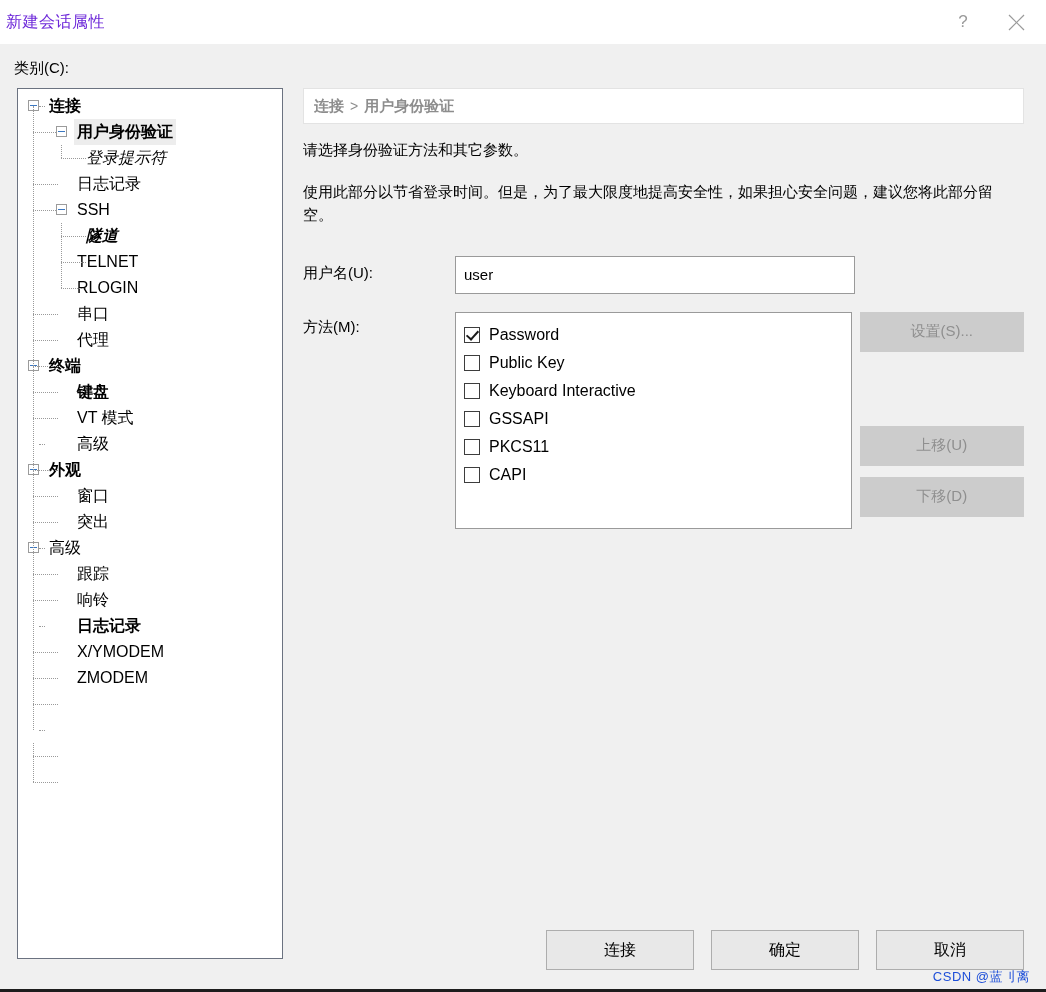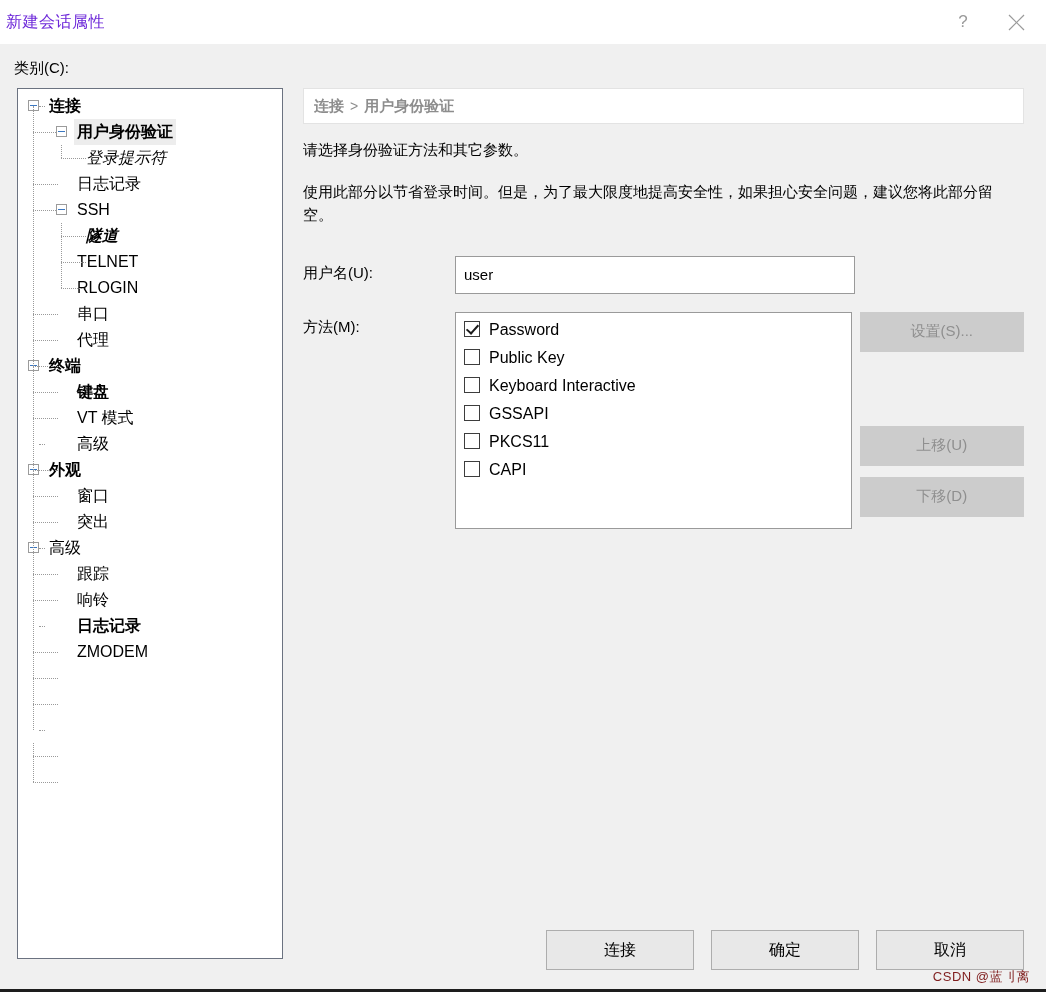--- a/index.html
+++ b/index.html
@@ -218,21 +218,21 @@
   #method-list {
     width: 400px;
     height: 217px;
     background: #ffffff;
     border: 1px solid #9a9a9a;
     box-sizing: border-box;
     padding: 8px 0 0 8px;
   }
   .mitem {
     display: flex;
-    align-items: flex-start;
+    align-items: center;
     height: 28px;
     font-size: 16px;
     cursor: default;
   }
   .cbx {
     width: 16px; height: 16px;
     border: 1px solid #3d3d3d;
     background: #fff;
     box-sizing: border-box;
     margin-right: 9px;
@@ -293,21 +293,21 @@
     align-items: center;
     justify-content: center;
     box-sizing: border-box;
     cursor: default;
   }
 
   #watermark {
     position: absolute;
     right: 16px; bottom: 6px;
     font-size: 13px;
-    color: #7f1d1d;
+    color: #1d4ed8;
     letter-spacing: .5px;
     user-select: none;
   }
   #bottom-edge {
     position: absolute; left:0; right:0; bottom:0; height: 3px;
     background: #1d1d1d;
   }
 </style>
 </head>
 <body>
@@ -349,20 +349,21 @@
         <div class="tnode lv1 bold"><span class="tlabel">键盘</span></div>
         <div class="tnode lv1"><span class="tlabel">VT 模式</span></div>
         <div class="tnode lv1"><span class="tlabel">高级</span></div>
         <div class="tnode lv0 bold"><span class="exp" style="left: 10px;"></span><span class="tlabel">外观</span></div>
         <div class="tnode lv1"><span class="tlabel">窗口</span></div>
         <div class="tnode lv1"><span class="tlabel">突出</span></div>
         <div class="tnode lv0"><span class="exp" style="left: 10px;"></span><span class="tlabel">高级</span></div>
         <div class="tnode lv1"><span class="tlabel">跟踪</span></div>
         <div class="tnode lv1"><span class="tlabel">响铃</span></div>
         <div class="tnode lv1 bold"><span class="tlabel">日志记录</span></div>
+        <div class="tnode lv1"><span class="tlabel">X/YMODEM</span></div>
         <div class="tnode lv1"><span class="tlabel">ZMODEM</span></div>
         <div class="hline" style="left: 21px; width: 6px; top: 17px;"></div>
         <div class="hline" style="left: 15px; width: 23px; top: 43px;"></div>
         <div class="hline" style="left: 43px; width: 25px; top: 69px;"></div>
         <div class="hline" style="left: 15px; width: 25px; top: 95px;"></div>
         <div class="hline" style="left: 15px; width: 23px; top: 121px;"></div>
         <div class="hline" style="left: 43px; width: 25px; top: 147px;"></div>
         <div class="hline" style="left: 43px; width: 25px; top: 173px;"></div>
         <div class="hline" style="left: 43px; width: 25px; top: 199px;"></div>
         <div class="hline" style="left: 15px; width: 25px; top: 225px;"></div>

